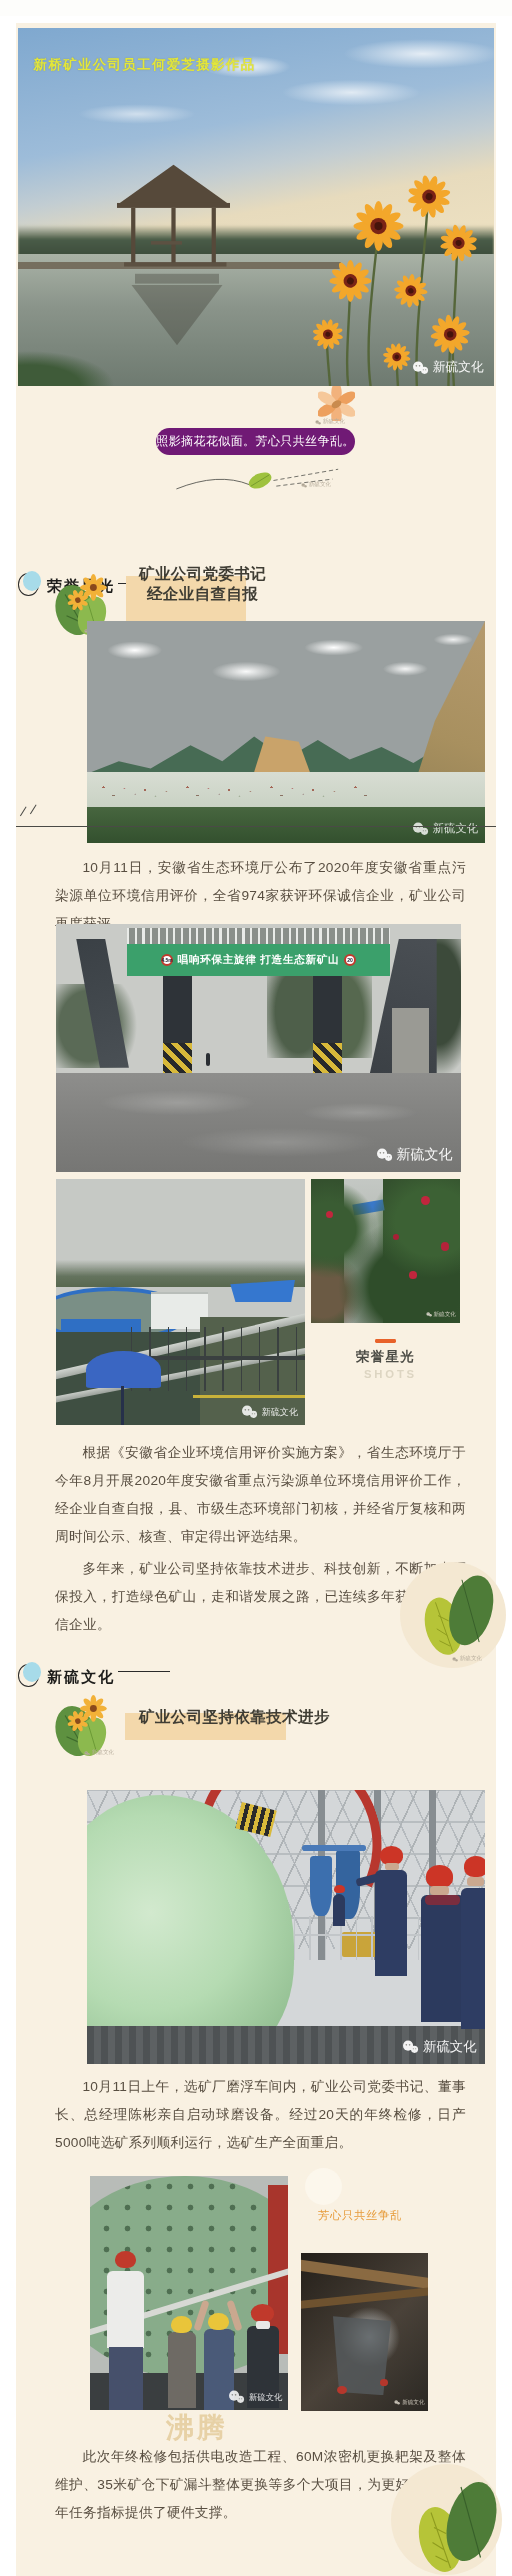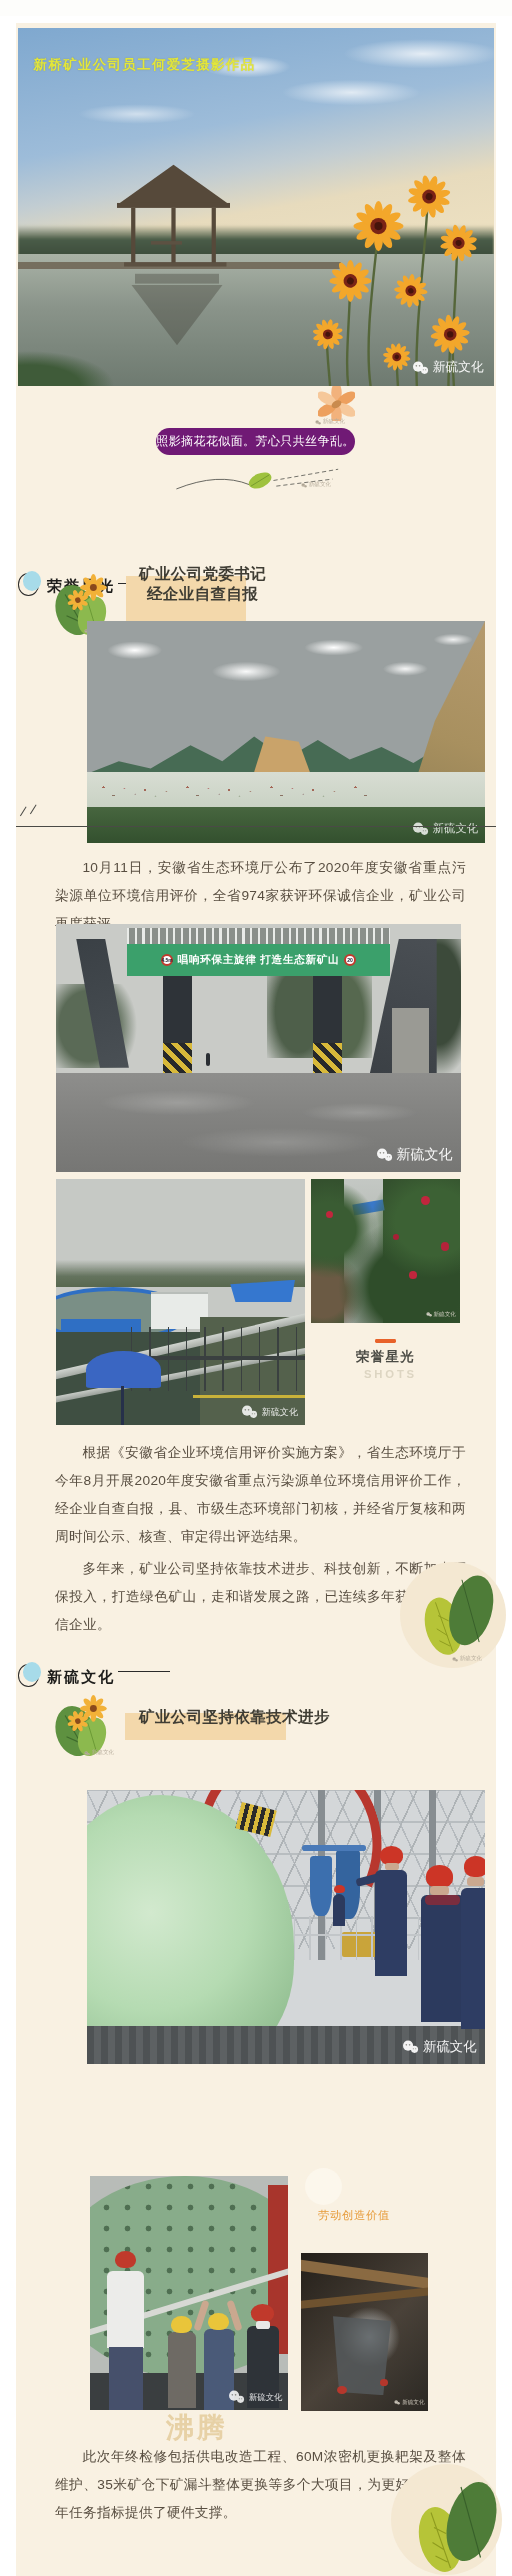--- a/index.html
+++ b/index.html
@@ -447,23 +447,24 @@
       <div class="abs" style="left:5.6px;top:27px;width:17px;height:8.4px;background:#caa88f;border-radius:3.5px"></div>
     </div>
     <div class="wm" style="right:8.4px;bottom:8.4px;font-size:13.4px">
       <svg viewBox="0 0 26 20">
           <use href="#wxicon"></use>
         </svg>
       <span>新硫文化</span>
     </div>
   </div>
 
+  <p class="para" style="top:2057px">10月11日上午，选矿厂磨浮车间内，矿业公司党委书记、董事长、总经理陈彬亲自启动球磨设备。经过20天的年终检修，日产5000吨选矿系列顺利运行，选矿生产全面重启。</p>
 
   <div class="white-circle" style="left:305px;top:2152px;width:37px;height:37px"></div>
-  <div class="orange-label" style="left:318px;top:2192px">劳动创造价值</div>
+  <div class="orange-label" style="left:318px;top:2192px">芳心只共丝争乱</div>
 
   <div class="ph" style="left:90px;top:2160px;width:198px;height:234px;background:#b8bcb8">
     <div class="abs" style="left:-18%;top:0;width:132%;height:86%;border-radius:50%;
          background:radial-gradient(circle, #4f6f52 2.5px, rgba(0,0,0,0) 3.2px) 0 0/21px 21px, #88ac8a"></div>
     <div class="abs" style="left:90%;top:4%;width:10%;height:72%;background:#a8352c"></div>
     <div class="abs" style="left:-6%;top:52%;width:115%;height:6.3px;background:#d7d9d4;transform:rotate(-17deg)"></div>
     <div class="abs" style="left:0;top:84%;width:100%;height:16%;background:#3a3e40"></div>
     <div class="fig" style="left:6%;top:32%;width:49px;height:162px">
       <div class="body" style="left:5.6px;top:20px;width:37px;height:77px;background:#ececea"></div>
       <div class="abs" style="left:7px;top:96px;width:34px;height:67px;background:#46506b"></div>

